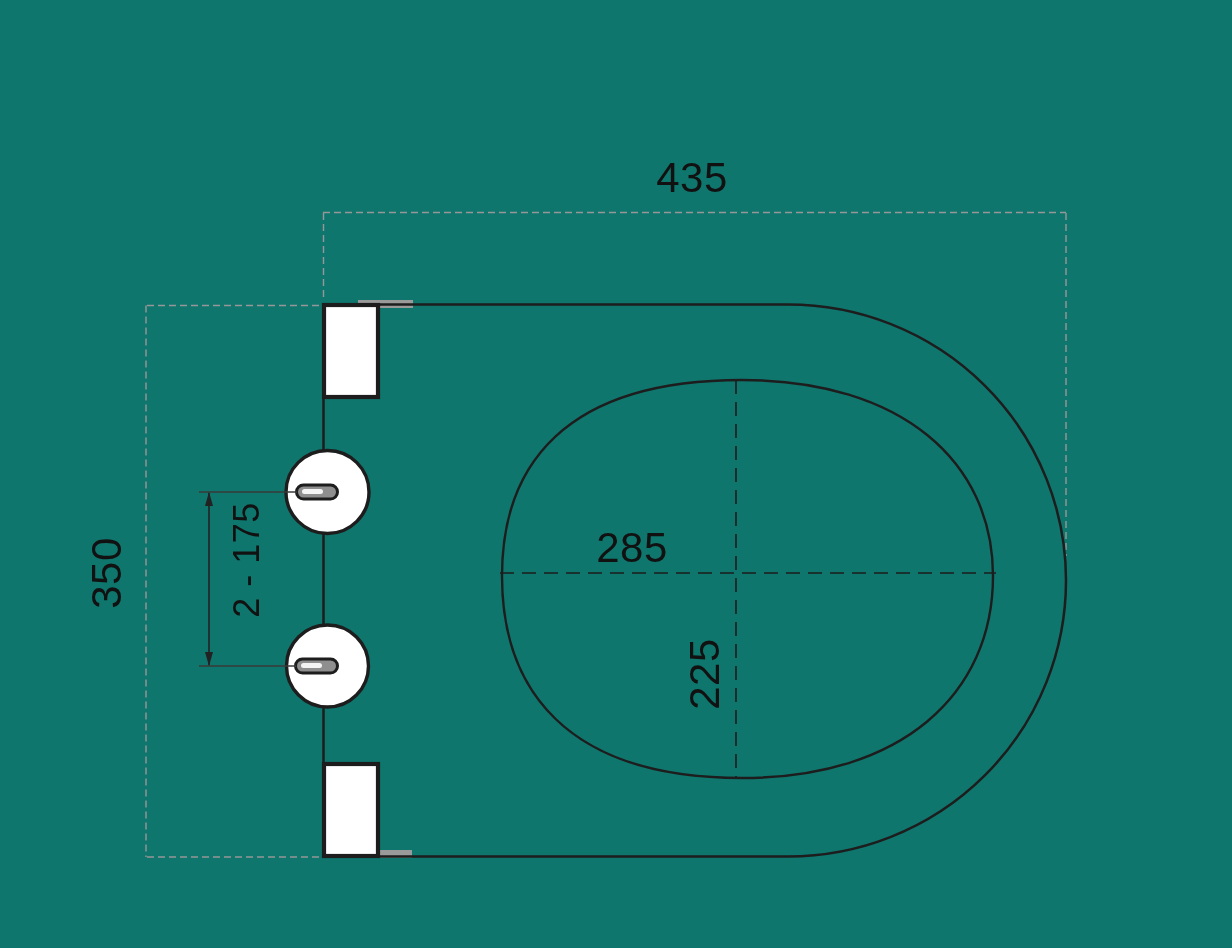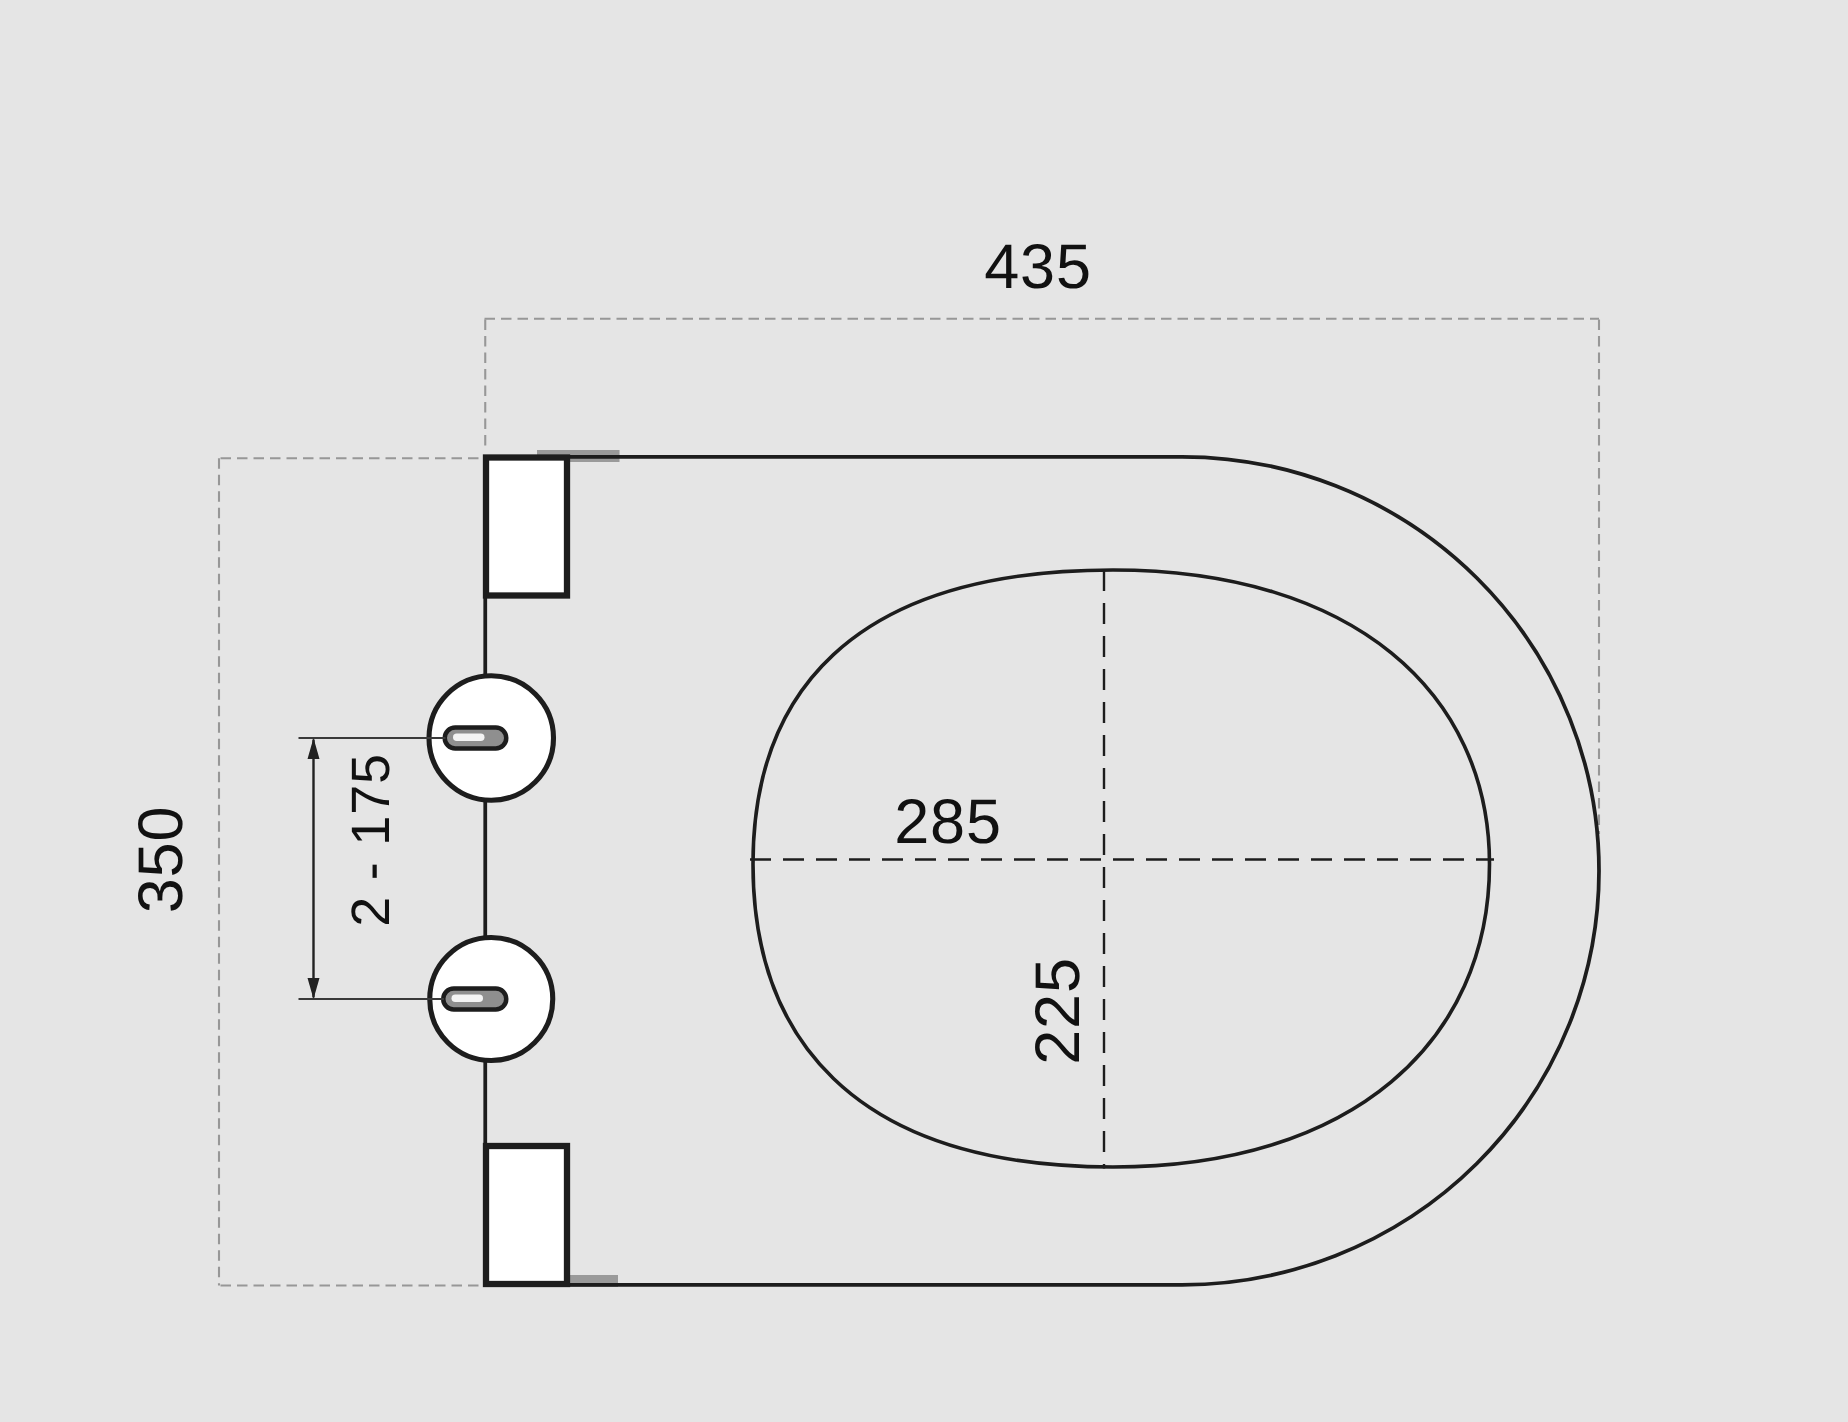--- a/index.html
+++ b/index.html
@@ -5,21 +5,21 @@
   html, body {
     margin: 0;
     padding: 0;
     background: #ffffff;
     font-family: "Liberation Sans", sans-serif;
   }
   .canvas {
     position: relative;
     width: 1232px;
     height: 948px;
-    background: #e5e5e5;
+    background: #0f766e;
     overflow: hidden;
   }
   svg text {
     font-family: "Liberation Sans", "DejaVu Sans", sans-serif;
     fill: #111111;
   }
   .dim-label { font-size: 42px; letter-spacing: 0.5px; }
   .dim-label-small { font-size: 36px; letter-spacing: 0.5px; }
 </style>
 </head>

